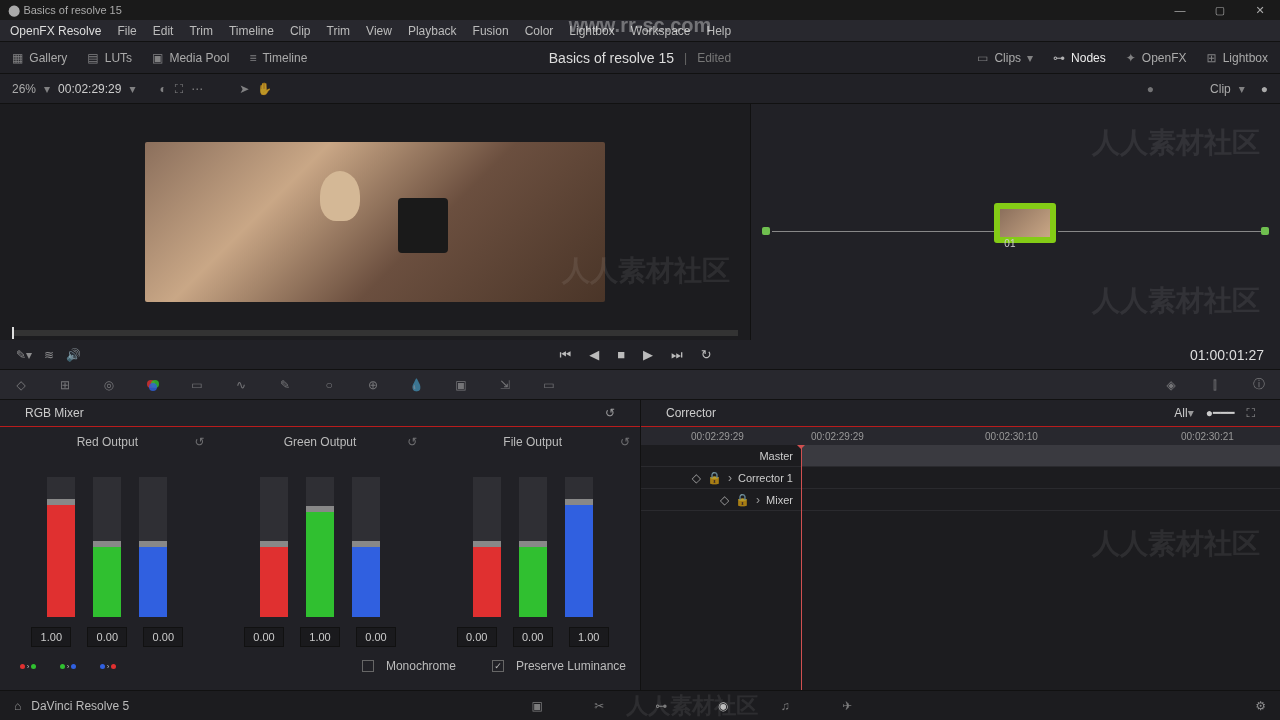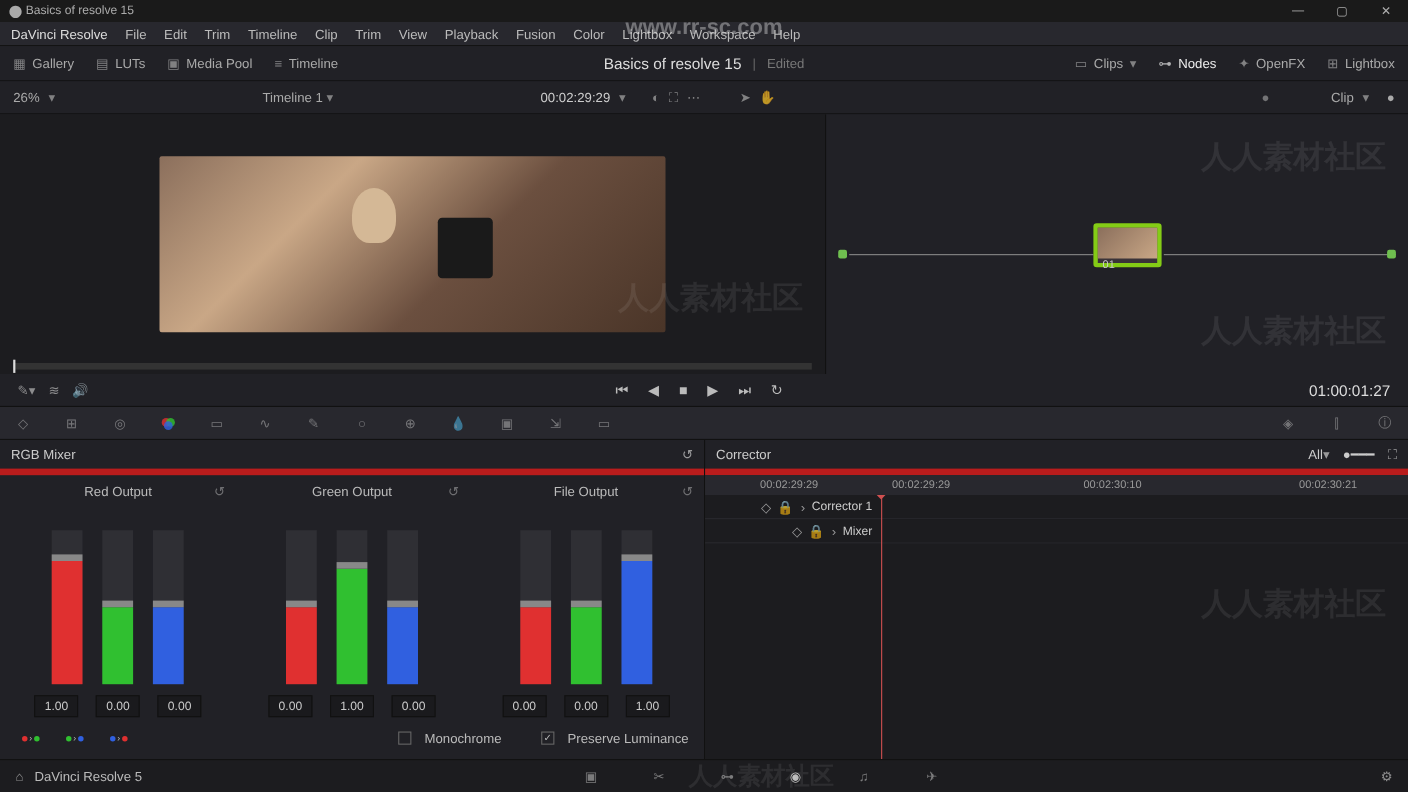--- a/index.html
+++ b/index.html
@@ -12,38 +12,38 @@
 .tabbar .project { text-align: center; font-size: 14px; color: #ddd; font-weight: 500; }
 .tabbar .tabitem { display: flex; align-items: center; gap: 6px; }
 .secondbar { background: #212126; height: 30px; display: flex; align-items: center; border-bottom: 1px solid #111; padding: 0 12px; gap: 8px; font-size: 12px; color: #aaa; }
 .secondbar .tc { color: #ccc; }
 .row-main { display: flex; height: 236px; }
 .viewer { flex: 0 0 750px; background: #1c1c1f; display: flex; align-items: center; justify-content: center; position: relative; }
 .viewer-img { width: 460px; height: 160px; background: linear-gradient(135deg,#8b6f5c 0%,#c9a786 30%,#6b4f3f 60%,#4a3528 100%); border-radius: 2px; position: relative; overflow: hidden; }
 .viewer-img::before { content:''; position:absolute; left:55%; top:35%; width:50px; height:55px; background:#1a1a1a; border-radius:4px; }
 .viewer-img::after { content:''; position:absolute; left:38%; top:18%; width:40px; height:50px; background:#d4b896; border-radius:50% 50% 40% 40%; }
 .node-panel { flex: 1; background: #212126; position: relative; border-left: 1px solid #111; }
-.node { position: absolute; left: 46%; top: 42%; width: 62px; height: 40px; background: #3a3338; border: 4px solid #84cc16; border-radius: 3px; }
+.node { position: absolute; left: 46%; top: 42%; width: 62px; height: 40px; background: #3a3338; border: 6px solid #84cc16; border-radius: 3px; }
 .node .thumb { width: 100%; height: 28px; background: linear-gradient(135deg,#8b6f5c,#c9a786); }
 .node .lbl { font-size: 10px; padding: 1px 4px; color: #ccc; }
 .node-dot-l { position: absolute; left: 2%; top: 52%; width: 8px; height: 8px; background: #6fbf4f; border-radius: 2px; }
 .node-dot-r { position: absolute; right: 2%; top: 52%; width: 8px; height: 8px; background: #6fbf4f; border-radius: 2px; }
 .node-line { position: absolute; top: 54%; height: 1px; background: #888; }
 .scrub { position:absolute; bottom:4px; left:12px; right:12px; height:6px; background:#333; }
 .scrub .head { position:absolute; left:0; top:-3px; width:2px; height:12px; background:#ddd;}
 .transport { height: 30px; background: #212126; display: flex; align-items: center; padding: 0 16px; gap: 12px; color: #bbb; border-bottom: 1px solid #111; }
 .transport .center { flex: 1; display: flex; justify-content: center; gap: 18px; font-size: 13px; }
 .transport .tc2 { font-size: 14px; color: #ddd; }
 .toolbar { height: 30px; background: #28282e; display: flex; align-items: center; padding: 0 12px; gap: 26px; border-bottom: 1px solid #111; }
 .toolbar .ticon { width: 18px; height: 18px; opacity: 0.5; display: flex; align-items: center; justify-content: center; }
 .toolbar .ticon.active { opacity: 1; }
 .toolbar .ticon svg { width: 16px; height: 16px; }
 .panels-row { display: flex; height: 290px; }
 .rgb-panel { flex: 0 0 640px; background: #212126; padding: 0; }
-.panel-hdr { display: flex; align-items: center; padding: 6px 10px; font-size: 12px; color: #ccc; border-bottom: 6px solid #b91c1c; }
+.panel-hdr { display: flex; align-items: center; padding: 6px 25px; font-size: 12px; color: #ccc; border-bottom: 1px solid #b91c1c; }
 .panel-hdr .rst { margin-left: auto; }
 .mixer-body { display: flex; gap: 10px; padding: 8px 6px 4px 6px; }
 .mixer-col { flex: 1; }
 .mixer-title { text-align: center; font-size: 12px; color: #bbb; margin-bottom: 8px; position: relative; }
 .mixer-title .rst { position: absolute; right: 4px; top: 0; opacity:0.5; }
 .bars { display: flex; gap: 16px; justify-content: center; height: 160px; align-items: flex-end; }
 .bar-wrap { width: 30px; display: flex; flex-direction: column; align-items: center; }
 .bar { width: 28px; height: 140px; background: #2f2f34; position: relative; display: flex; align-items: flex-end; }
 .bar .fill { width: 100%; }
 .bar .cap { position: absolute; width: 100%; height: 6px; background: #888; }
@@ -82,21 +82,21 @@
   <span>⬤</span>&nbsp;
   <span>Basics of resolve 15</span>
   <div class="wincontrols">
     <div class="winbtn">—</div>
     <div class="winbtn">▢</div>
     <div class="winbtn">✕</div>
   </div>
 </div>
 
 <div class="menubar">
-  <span style="color:#ddd;">DaVinci Resolve</span>
+  <span style="color:#ddd;">OpenFX Resolve</span>
   <span>File</span>
   <span>Edit</span>
   <span>Trim</span>
   <span>Timeline</span>
   <span>Clip</span>
   <span>Trim</span>
   <span>View</span>
   <span>Playback</span>
   <span>Fusion</span>
   <span>Color</span>
@@ -145,21 +145,20 @@
     <div class="tabitem">
         <span class="icon-sm">⊞</span>
         <span>Lightbox</span>
       </div>
   </div>
 </div>
 
 <div class="secondbar" style="position:relative;">
   <span>26%</span>
     <span class="icon-sm">▾</span>
-  <span style="flex:1; text-align:center;"><span>Timeline 1</span> <span class="icon-sm">▾</span></span>
   <span class="tc">00:02:29:29</span> 
     <span class="icon-sm">▾</span>
   <span class="icon-sm" style="margin-left:16px;">◐</span>
   <span class="icon-sm">⛶</span>
   <span class="icon-sm">⋯</span>
   <span style="width:20px;"></span>
   <span class="icon-sm">➤</span>
   <span class="icon-sm">✋</span>
   <span style="flex:1;"></span>
   <span style="opacity:0.6;">●</span>
@@ -363,20 +362,26 @@
     </div>
     <div class="kf-ruler">
       <span class="t" style="left:50px;">00:02:29:29</span>
       <span class="t" style="left:170px;">00:02:29:29</span>
       <span class="t" style="left:344px;">00:02:30:10</span>
       <span class="t" style="left:540px;">00:02:30:21</span>
     </div>
     <div class="kf-timeline">
       <div class="kf-playhead"></div>
       <div class="kf-rows">
+        <div class="kf-row master">
+          <div class="lbl">
+              <span>Master</span>
+            </div>
+          <div class="track"></div>
+        </div>
         <div class="kf-row">
           <div class="lbl">
               <span class="icon-sm">◇</span>
               <span class="icon-sm">🔒</span>
               <span class="icon-sm">›</span>
               <span>Corrector 1</span>
             </div>
           <div class="track" style="background:#1c1c1f"></div>
         </div>
         <div class="kf-row">

